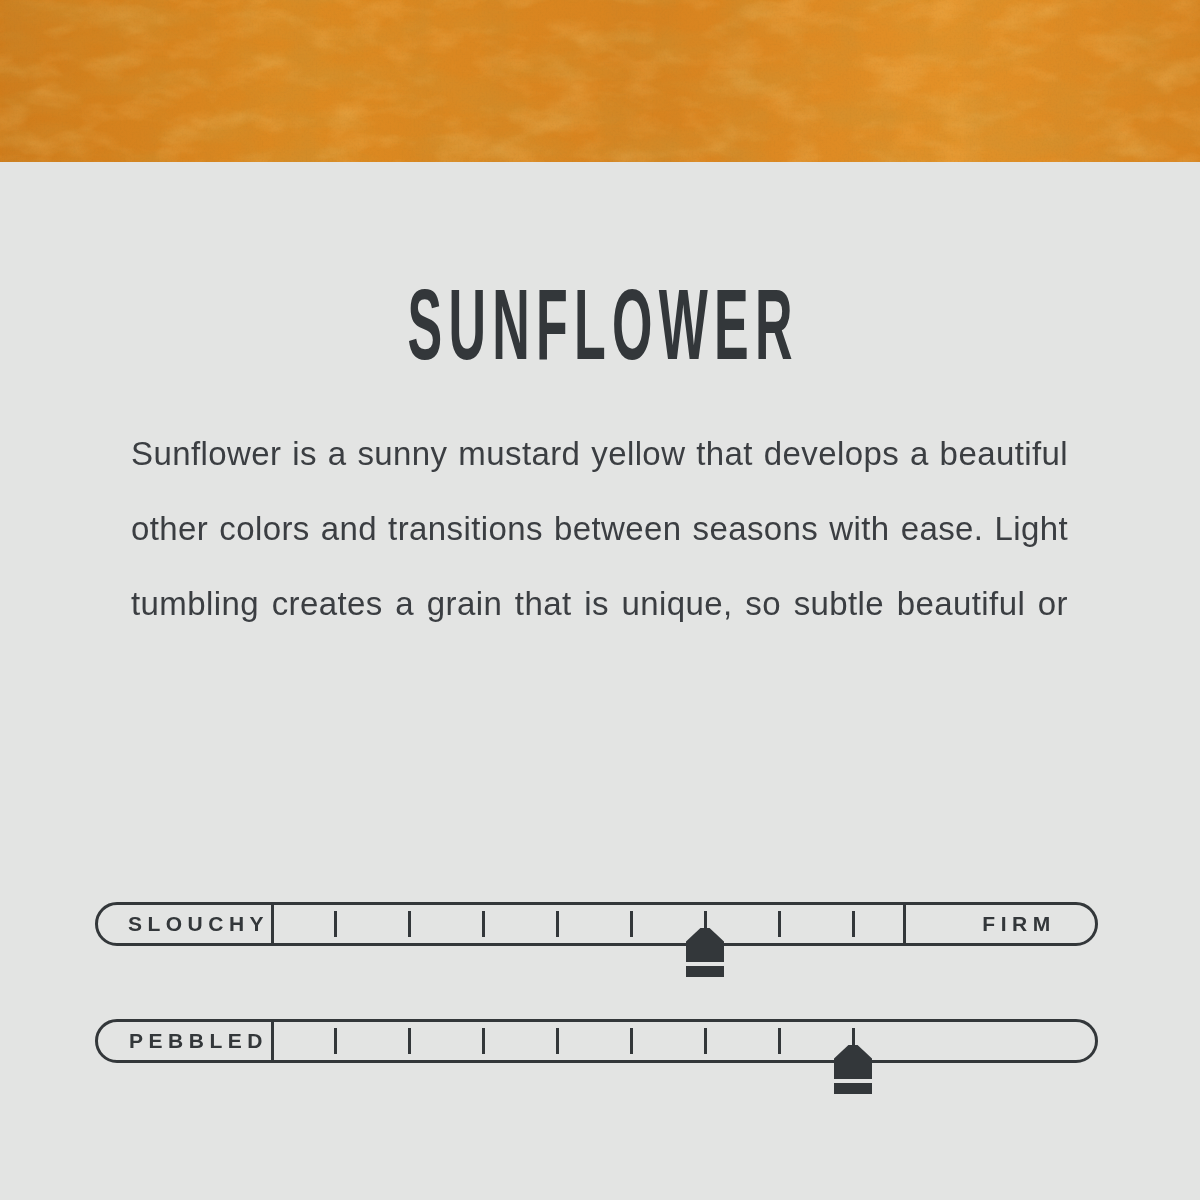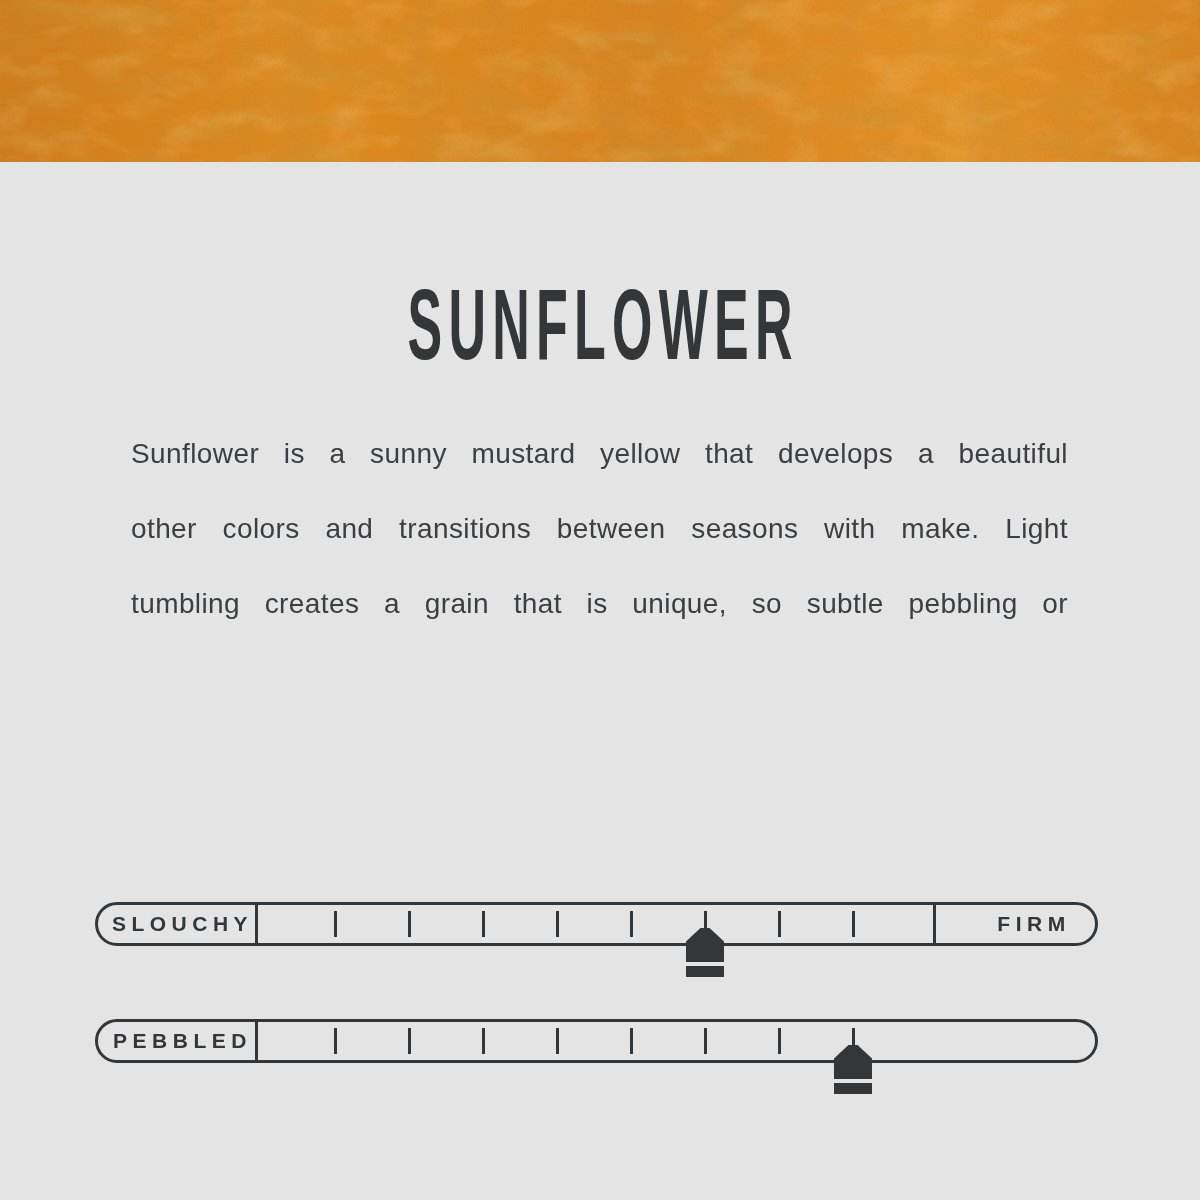--- a/index.html
+++ b/index.html
@@ -38,21 +38,21 @@
 
   
   .description {
     position: absolute;
     left: 131px; top: 416px;
     width: 937px;
   }
   .desc-line {
     height: 75px;
     line-height: 75px;
-    font-size: 28px;
+    font-size: 33px;
     letter-spacing: 0.4px;
     color: var(--text, #3B3E42);
     text-align: justify;
     text-align-last: justify;
     white-space: nowrap;
   }
 
   
   .scale {
     position: absolute;
@@ -67,22 +67,22 @@
     top: 0; bottom: 0;
     display: flex;
     align-items: center;
     justify-content: center;
     font-size: 21px;
     font-weight: bold;
     letter-spacing: 5.5px;
     padding-left: 5.5px;
     color: var(--ink, #33373A);
   }
-  .scale-label.left  { left: 0;  width: 160px; border-right: 3px solid var(--ink, #33373A); padding-left: 12px; }
-  .scale-label.right { right: 0; width: 162px; border-left: 3px solid var(--ink, #33373A); padding-left: 37px; }
+  .scale-label.left  { left: 16px;  width: 160px; border-right: 3px solid var(--ink, #33373A); padding-left: 12px; }
+  .scale-label.right { right: 0; width: 192px; border-left: 3px solid var(--ink, #33373A); padding-left: 37px; }
   .scale-tick {
     position: absolute;
     top: 6px;
     width: 3px;
     height: 26px;
     background: var(--ink, #33373A);
   }
   .scale-marker {
     position: absolute;
     width: 38px;
@@ -141,22 +141,22 @@
     <rect width="1200" height="162" filter="url(#mottleLight)" opacity="0.45"></rect>
     <rect width="1200" height="162" filter="url(#wrinkles)" opacity="0.35"></rect>
     <rect width="1200" height="162" filter="url(#speckle)" opacity="0.3"></rect>
   </svg>
 </div>
 
 <h1 class="title">SUNFLOWER</h1>
 
 <div class="description" id="description">
     <div class="desc-line">Sunflower is a sunny mustard yellow that develops a beautiful</div>
-    <div class="desc-line">other colors and transitions between seasons with make. Light</div>
-    <div class="desc-line">tumbling creates a grain that is unique, so subtle pebbling or</div>
+    <div class="desc-line">other colors and transitions between seasons with ease. Light</div>
+    <div class="desc-line">tumbling creates a grain that is unique, so subtle beautiful or</div>
   </div>
 
 <div class="scale" id="scale-0">
   <div class="scale-label left">SLOUCHY</div>
   <div class="scale-label right">FIRM</div>
 <div class="scale-tick" style="left: 235.5px;"></div>
     <div class="scale-tick" style="left: 309.5px;"></div>
     <div class="scale-tick" style="left: 383.5px;"></div>
     <div class="scale-tick" style="left: 457.5px;"></div>
     <div class="scale-tick" style="left: 531.5px;"></div>

